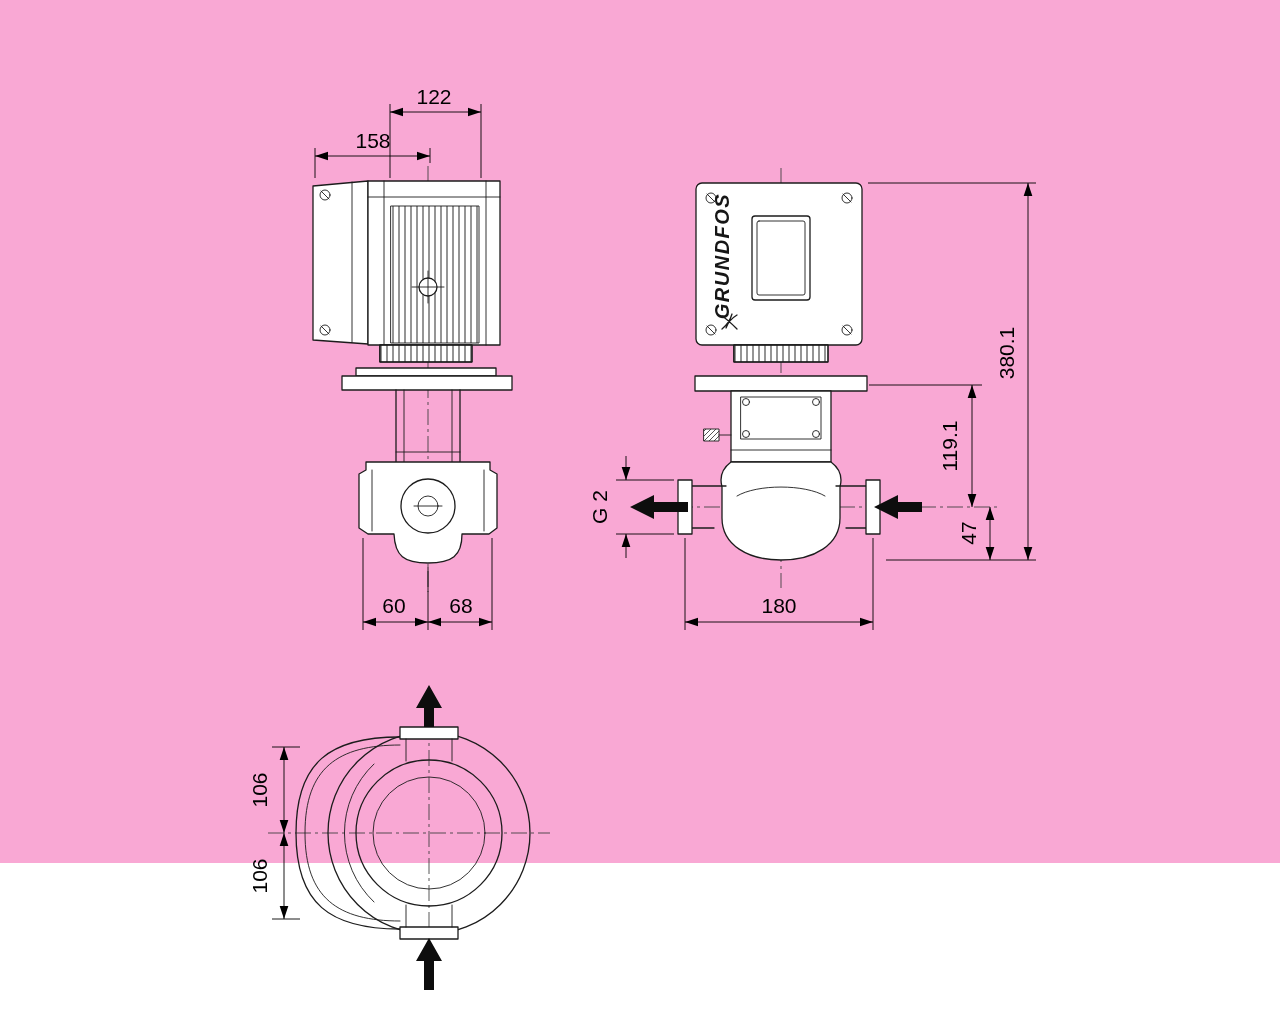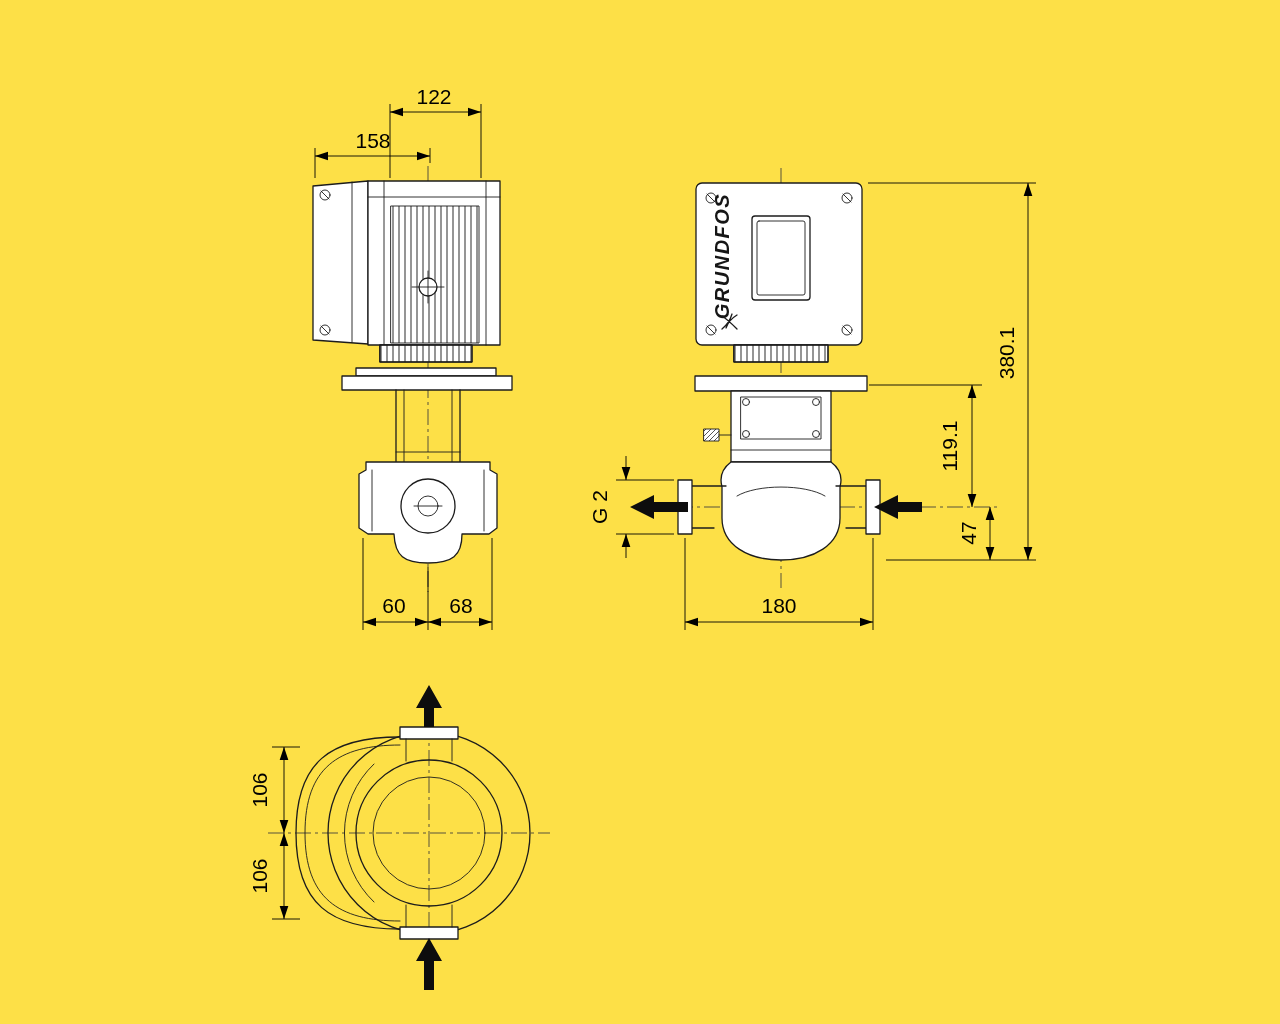--- a/index.html
+++ b/index.html
@@ -4,21 +4,21 @@
 <style>
   html, body {
     margin: 0;
     padding: 0;
     background: #ffffff;
     width: 1280px;
     height: 1024px;
     overflow: hidden;
     font-family: "Liberation Sans", sans-serif;
   }
-  .canvas { width: 1280px; height: 1024px; position: relative; background: #fde047; }
+  .canvas { width: 1280px; height: 863px; position: relative; background: #f9a8d4; }
   svg { display: block; }
 
   
   .draw { stroke: #1c1c1c; stroke-width: 1.3; fill: none; stroke-linejoin: round; stroke-linecap: round; }
   .thin { stroke-width: 0.9; }
   .fillw { fill: #ffffff; }
   .fins { fill: url(#fins-pattern); }
   .hatch { fill: url(#hatch-pattern); }
   .solid { fill: #0d0d0d; stroke: none; }
 

